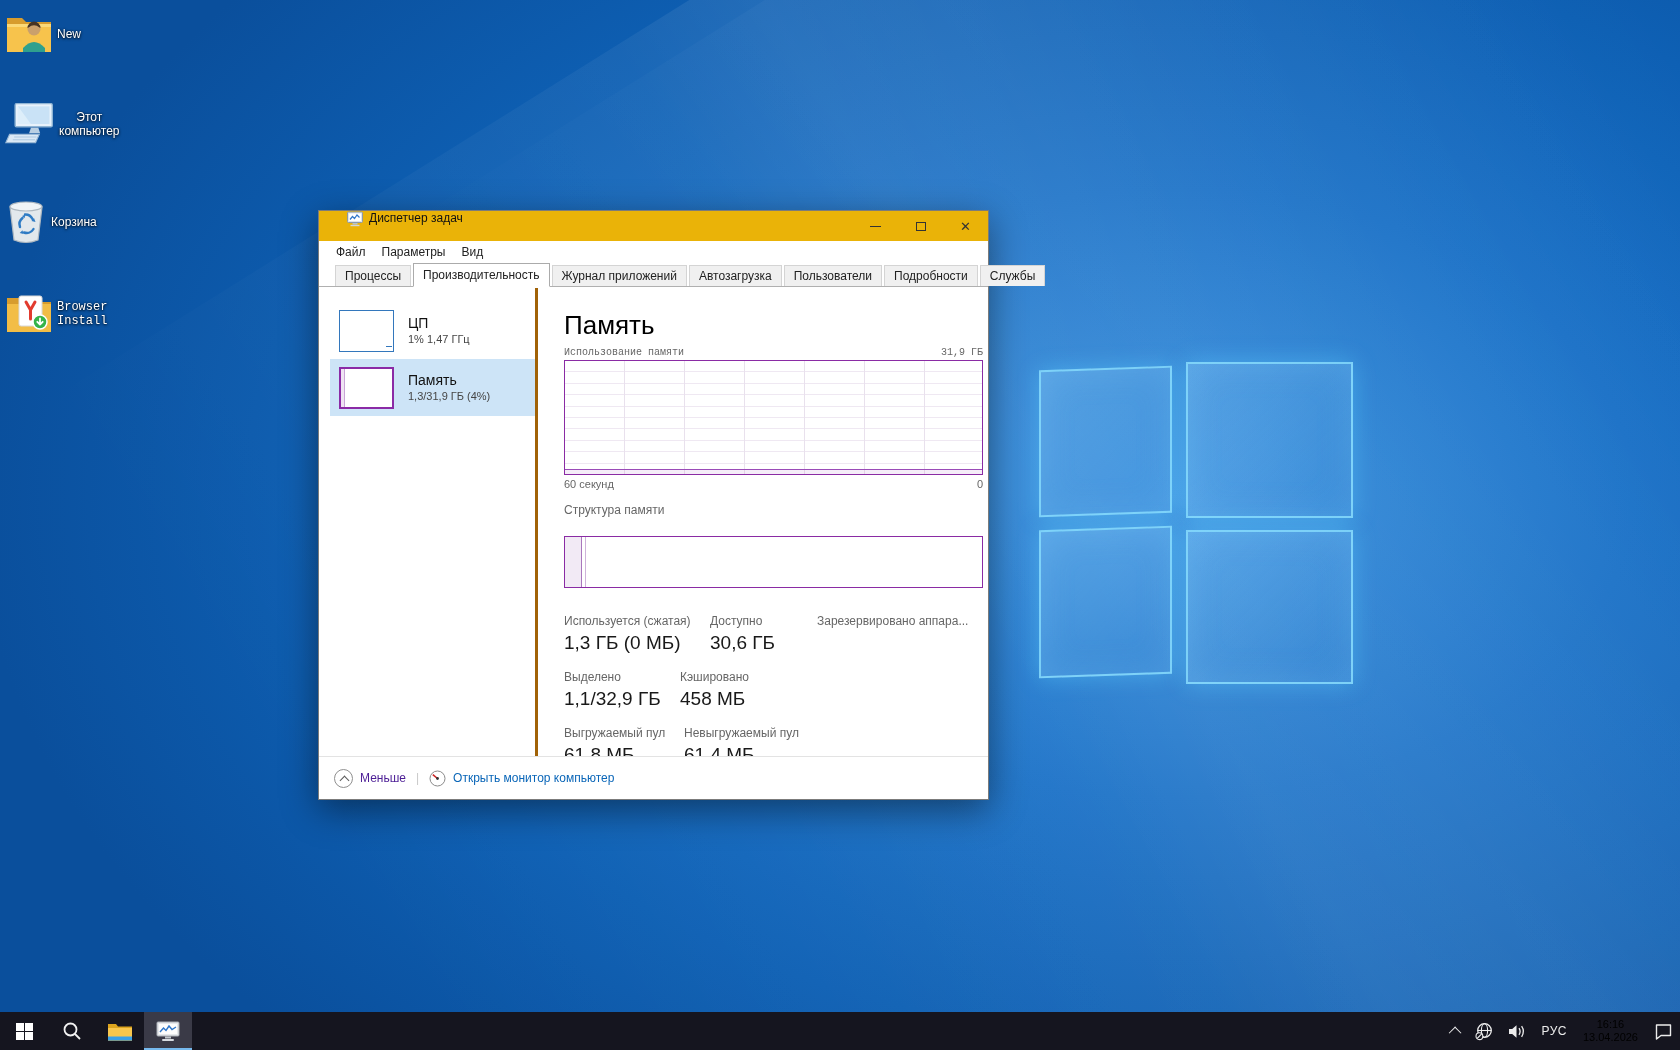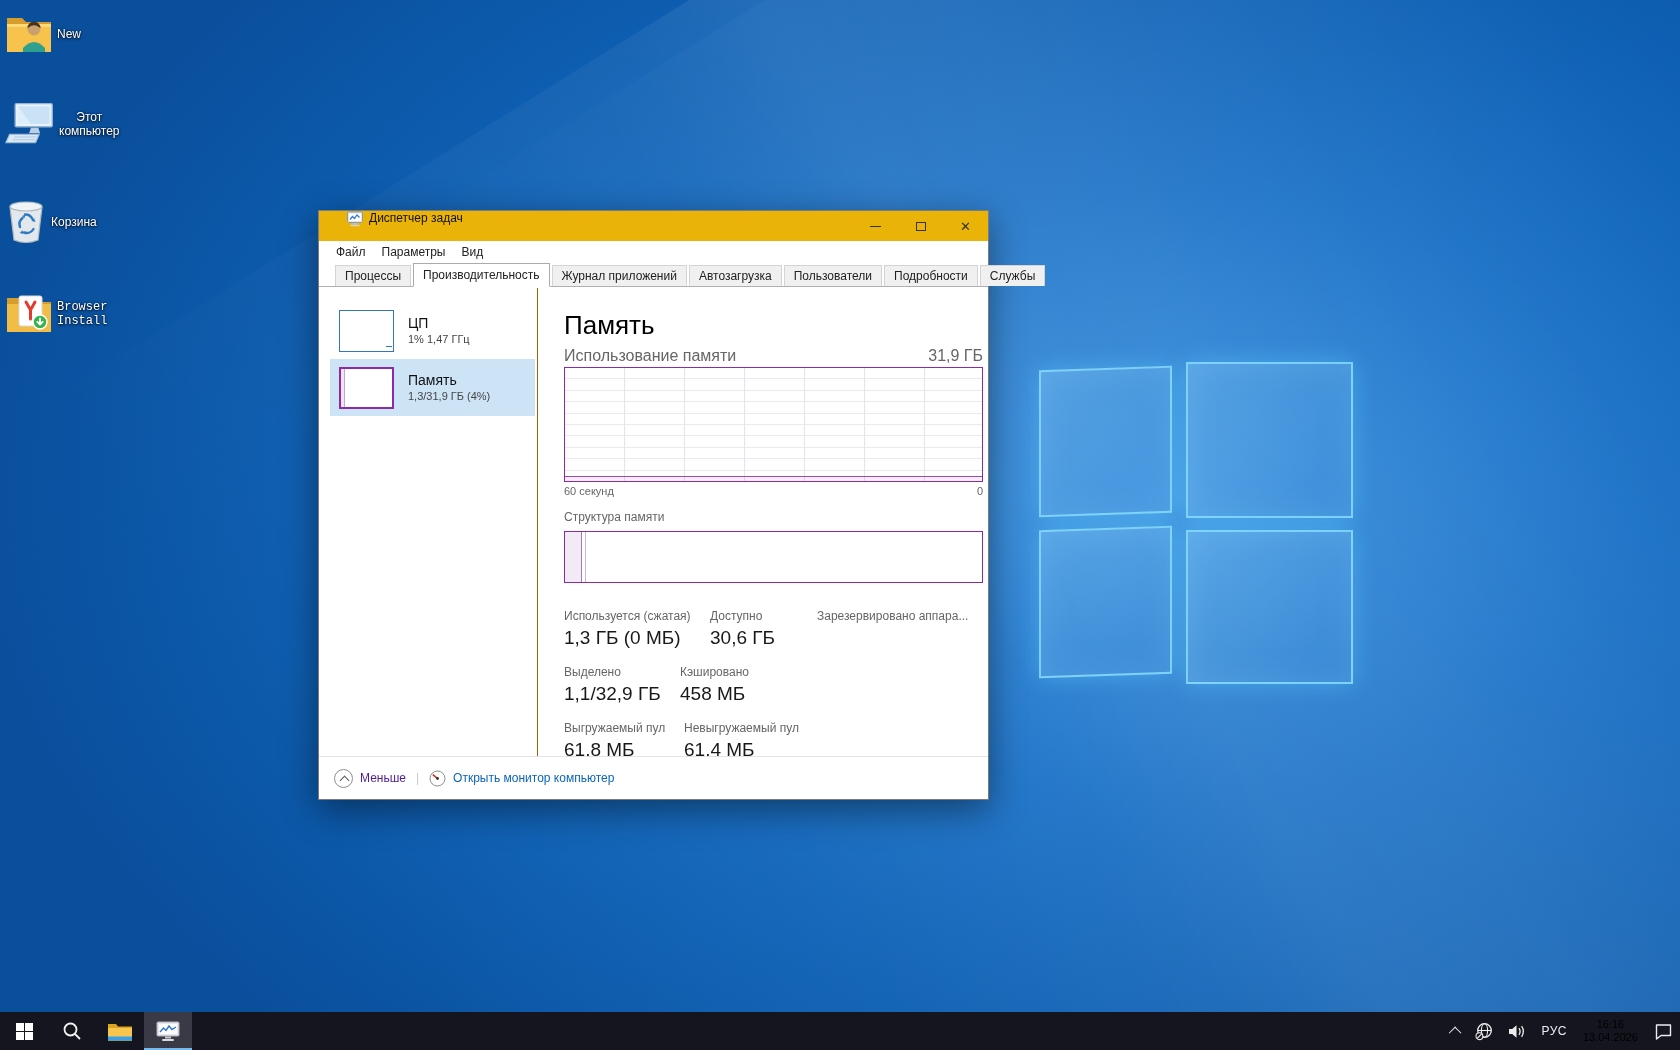--- a/index.html
+++ b/index.html
@@ -46,46 +46,46 @@
 
   .menubar { height:22px; display:flex; align-items:center; padding-left:9px; background:#fff; }
   .menuitem { padding:3px 8px; color:#222; }
 
   .tabstrip { height:24px; background:#fff; position:relative; display:flex; align-items:flex-end; padding-left:16px; border-bottom:1px solid #b0b0b0; }
   .tab { height:21px; display:flex; align-items:center; padding:0 9px; background:#f0f0f0;
     border:1px solid #d4d4d4; border-bottom:none; margin-right:2px; color:#222; white-space:nowrap; }
   .tab.active { height:24px; background:#fff; border:1px solid #ababab; border-bottom:1px solid #fff; position:relative; top:1px; z-index:2; }
 
   .tm-body { position:absolute; top:77px; left:0; right:0; bottom:43px; background:#fff; display:flex; }
-  .sidebar { width:219px; border-right:1px solid #a16207; padding-top:14px; }
+  .sidebar { width:219px; border-right:3px solid #a16207; padding-top:14px; }
   .side-item { position:relative; margin-left:11px; width:205px; height:57px; display:flex; align-items:center; }
   .side-item.tall { height:66px; align-items:flex-start; padding-top:6px; }
   .side-item.selected { background:#cde4f7; }
   .thumb { width:55px; height:42px; background:#fff; margin-left:9px; position:relative; flex:0 0 auto; }
   .thumb.cpu { border:1px solid #3377bc; }
   .thumb.cpu::after { content:""; position:absolute; right:1px; bottom:1px; width:6px; height:3px; border-top:1px solid #3377bc; }
   .thumb.mem { border:2px solid #8b2ba6; }
   .thumb.mem::before { content:""; position:absolute; left:0; top:0; bottom:0; width:3px; background:#efe4f3; border-right:1px solid #c9a4d6; }
   .thumb.disk { border:1px solid #69a33e; }
   .thumb.disk::after { content:""; position:absolute; left:1px; right:1px; bottom:1px; height:2px; border-top:1px solid #8fbf63; }
   .side-text { margin-left:14px; }
   .side-title { font-size:14px; color:#111; line-height:17px; }
   .side-sub { font-size:11px; color:#454545; line-height:14px; }
 
   .mainpane { flex:1; padding-left:26px; padding-top:22px; position:relative; }
   .pane-head { font-size:26px; font-weight:400; color:#000; line-height:30px; }
   .gwrap { width:419px; }
-  .glabels { display:flex; justify-content:space-between; font-size:16px; color:#666; margin-top:7px; margin-bottom:2px; }
+  .glabels { display:flex; justify-content:space-between; font-size:10px; color:#666; margin-top:7px; margin-bottom:2px;font-family:Liberation Mono, monospace; }
   .usage-graph { position:relative; width:419px; height:115px; border:1px solid #8a2ba4; background:
       repeating-linear-gradient(to right, transparent 0 59px, #e9e1ed 59px 60px),
       repeating-linear-gradient(to bottom, transparent 0 10.4px, #efe8f2 10.4px 11.4px),
       #fff; }
   .trace { position:absolute; left:0; right:0; bottom:0; height:5px; border-top:1px solid #9b4bb8; background:rgba(155,75,184,.10); }
   .gaxis { display:flex; justify-content:space-between; font-size:11px; color:#666; margin-top:3px; }
-  .comp-label { font-size:12px; color:#666; margin-top:13px; margin-bottom:7px; }
+  .comp-label { font-size:12px; color:#666; margin-top:13px; margin-bottom:19px; }
   .comp-bar { position:relative; width:419px; height:52px; border:1px solid #8a2ba4; background:#fff; display:flex; }
   .seg-inuse { width:17px; height:100%; background:#f2eaf5; border-right:1px solid #a977bd; }
   .seg-gap { width:3px; height:100%; background:#fff; }
   .seg-line { width:1px; height:100%; background:#cfb3da; }
 
   .stats { margin-top:26px; width:423px; }
   .stat-row { display:flex; margin-bottom:15px; }
   .stat-cell { }
   .stat-label { font-size:12px; color:#666; line-height:14px; white-space:nowrap; }
   .stat-value { font-size:19px; color:#191919; line-height:24px; margin-top:3px; white-space:nowrap; }

